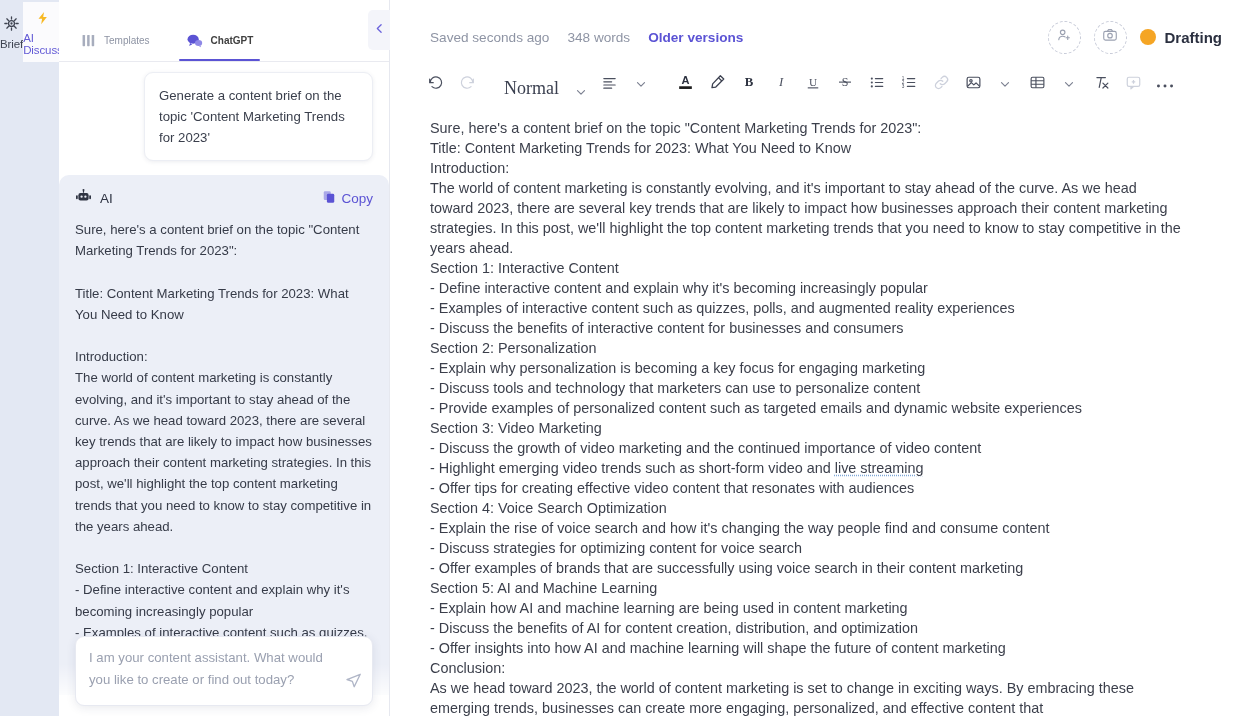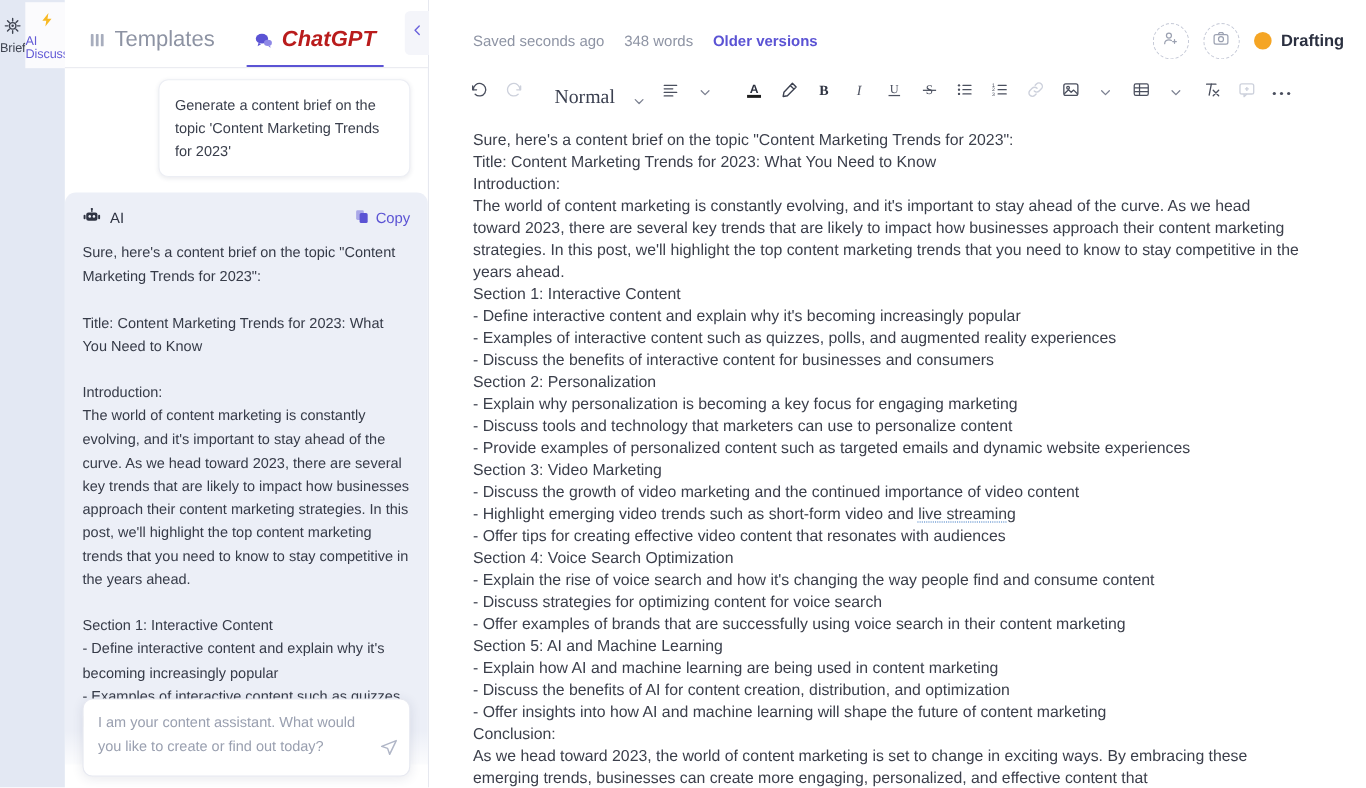--- a/index.html
+++ b/index.html
@@ -46,26 +46,26 @@
     height: 62px; flex: 0 0 62px;
     display: flex; align-items: flex-end;
     padding: 0 18px;
     border-bottom: 1px solid #e9eaf0;
     background: #fff;
   }
   .tab {
     display: flex; align-items: center; gap: 8px;
     padding: 0 4px 13px 4px;
     margin-right: 28px;
-    font-size: 20px;
+    font-size: 10px;
     color: #8d93a3;
     cursor: pointer;
     position: relative;
   }
-  .tab.active { color: #b91c1c; font-weight: 600; font-style: italic; }
+  .tab.active { color: #404040; font-weight: 600; }
   .tab.active::after {
     content: ""; position: absolute; left: -3px; right: -3px; bottom: 0;
     height: 2.5px; background: #5b53d4; border-radius: 2px;
   }
   .tab svg { display: block; }
 
   .chat-scroll {
     flex: 1 1 auto;
     overflow: hidden;
     padding: 0 16px;

